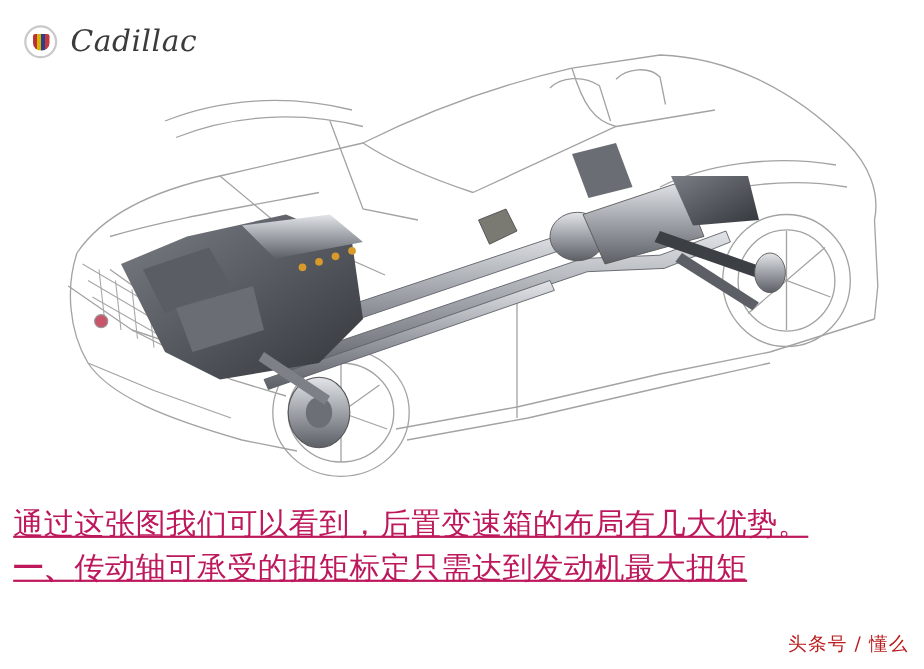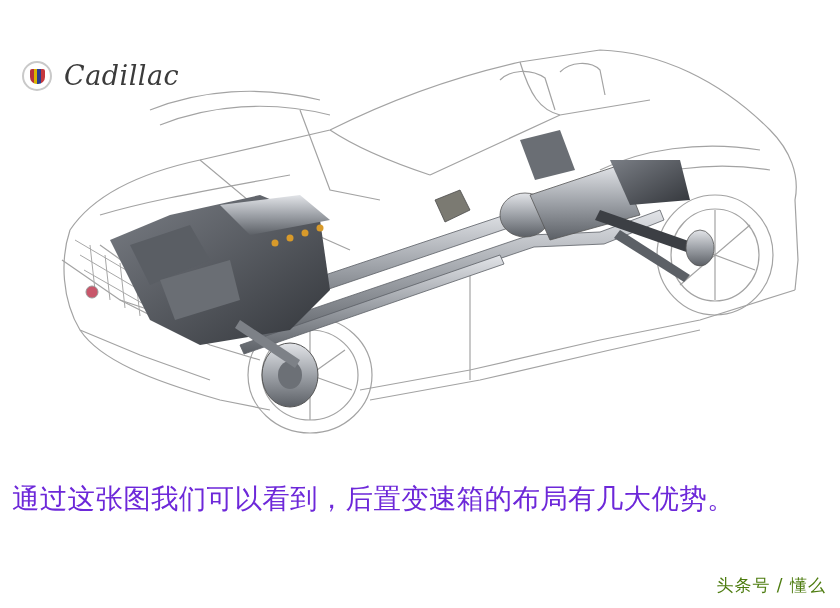--- a/index.html
+++ b/index.html
@@ -1,26 +1,26 @@
 <!DOCTYPE html>
 <html><head>
 <meta charset="utf-8">
 <style>
   html, body { margin: 0; padding: 0; background: #ffffff; }
   body { width: 840px; height: 608px; position: relative; overflow: hidden; font-family: "DejaVu Sans", sans-serif; }
-  .logo { position: absolute; left: 22px; top: 22px; display: flex; align-items: center; margin-top: 38px; }
+  .logo { position: absolute; left: 22px; top: 22px; display: flex; align-items: center; }
   .crest { width: 30px; height: 30px; border-radius: 50%; border: 2px solid #c9c9c9; box-sizing: border-box; position: relative; background: #fff; }
   .crest .shield { position: absolute; left: 6px; top: 6px; width: 15px; height: 15px; border-radius: 2px 2px 7px 7px;
     background: linear-gradient(90deg, #b8323a 0 25%, #d9b400 25% 50%, #2a3f8f 50% 75%, #c4383e 75% 100%); }
   .brand { margin-left: 12px; font-family: "DejaVu Serif", serif; font-style: italic; font-size: 27px; color: #3b3b3b; letter-spacing: 0.5px; }
   .illus { position: absolute; left: 0; top: 0; width: 840px; height: 470px; }
-  .caption { position: absolute; left: 12px; top: 478px; width: 828px; color: #6d28d9; font-size: 27.5px; line-height: 40px; letter-spacing: 0.3px; }
+  .caption { position: absolute; left: 12px; top: 456px; width: 828px; color: #be185d; font-size: 27.5px; line-height: 40px; letter-spacing: 0.3px; text-decoration: underline; }
   .caption .line { white-space: nowrap; }
   .caption .bold { font-weight: bold; }
-  .watermark { position: absolute; right: 14px; top: 574px; font-size: 17px; color: #4d7c0f; letter-spacing: 1px; }
+  .watermark { position: absolute; right: 14px; top: 574px; font-size: 17px; color: #b91c1c; letter-spacing: 1px; }
 </style>
 </head>
 <body>
 
 <div class="logo">
   <div class="crest">
       <div class="shield"></div>
     </div>
   <div class="brand">Cadillac</div>
 </div>
@@ -112,15 +112,16 @@
     <path d="M610 160 L 680 160 L 690 200 L 630 205 Z" fill="url(#dark)"></path>
     <path d="M520 140 L 560 130 L 575 170 L 535 180 Z" fill="#6a6e74"></path>
     <path d="M600 210 L 700 245 L 695 255 L 595 220 Z" fill="#3c3f44"></path>
     <path d="M620 230 L 690 275 L 684 282 L 614 238 Z" fill="#5c6066"></path>
     <ellipse cx="700" cy="248" rx="14" ry="18" fill="url(#metal)" stroke="#555" stroke-width="0.8"></ellipse>
   </g>
 </svg>
 
 <div class="caption">
   <div class="line">通过这张图我们可以看到，后置变速箱的布局有几大优势。</div>
+  <div class="line"><span class="bold">一、</span><span>传动轴可承受的扭矩标定只需达到发动机最大扭矩</span></div>
 </div>
 
 <div class="watermark">头条号 / 懂么</div>
 
 </body></html>

